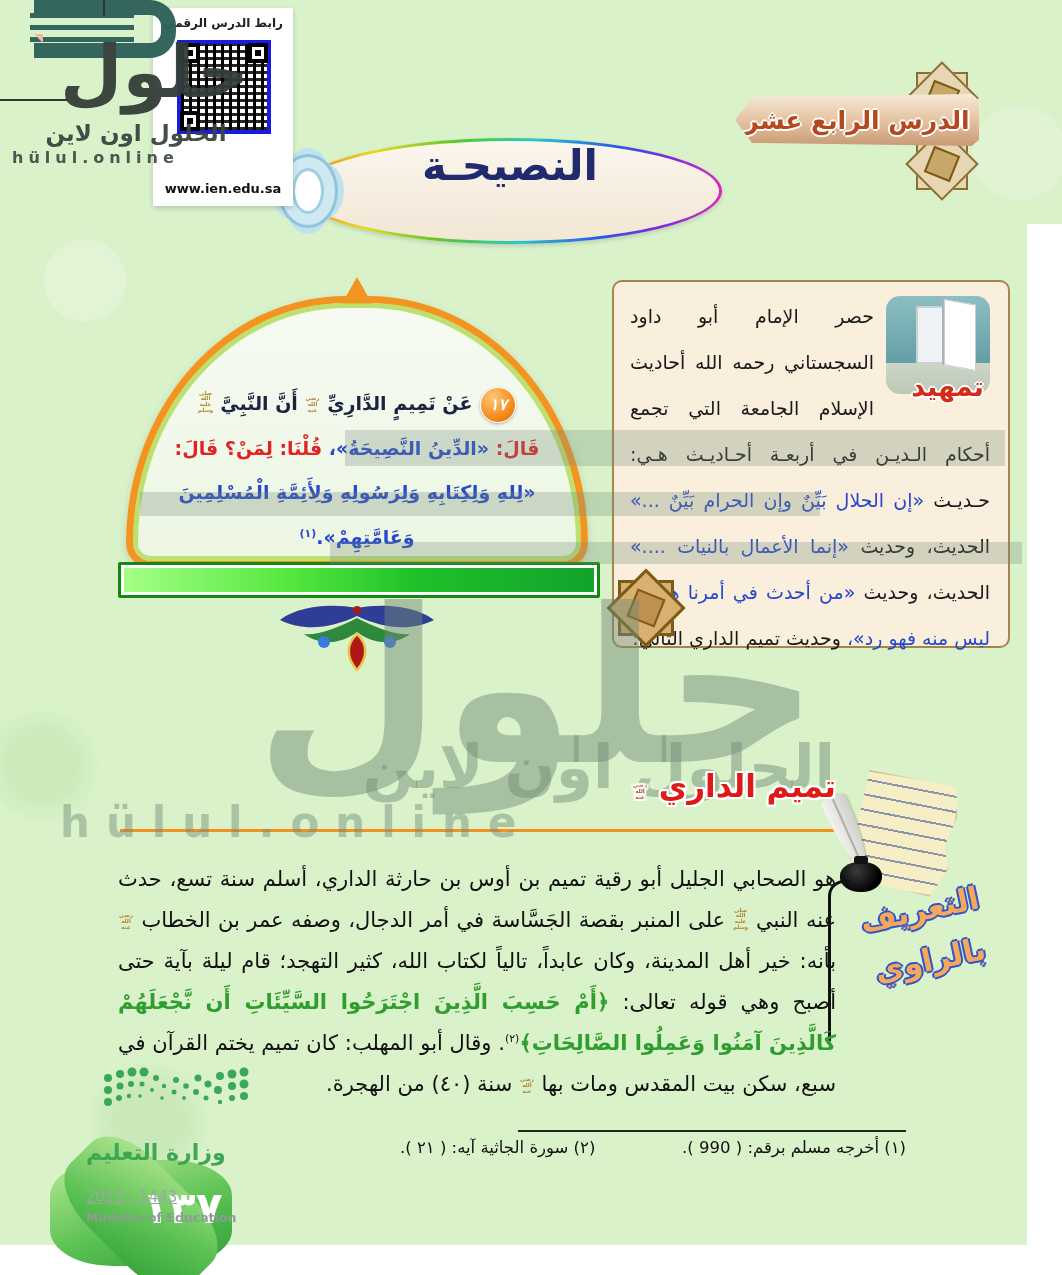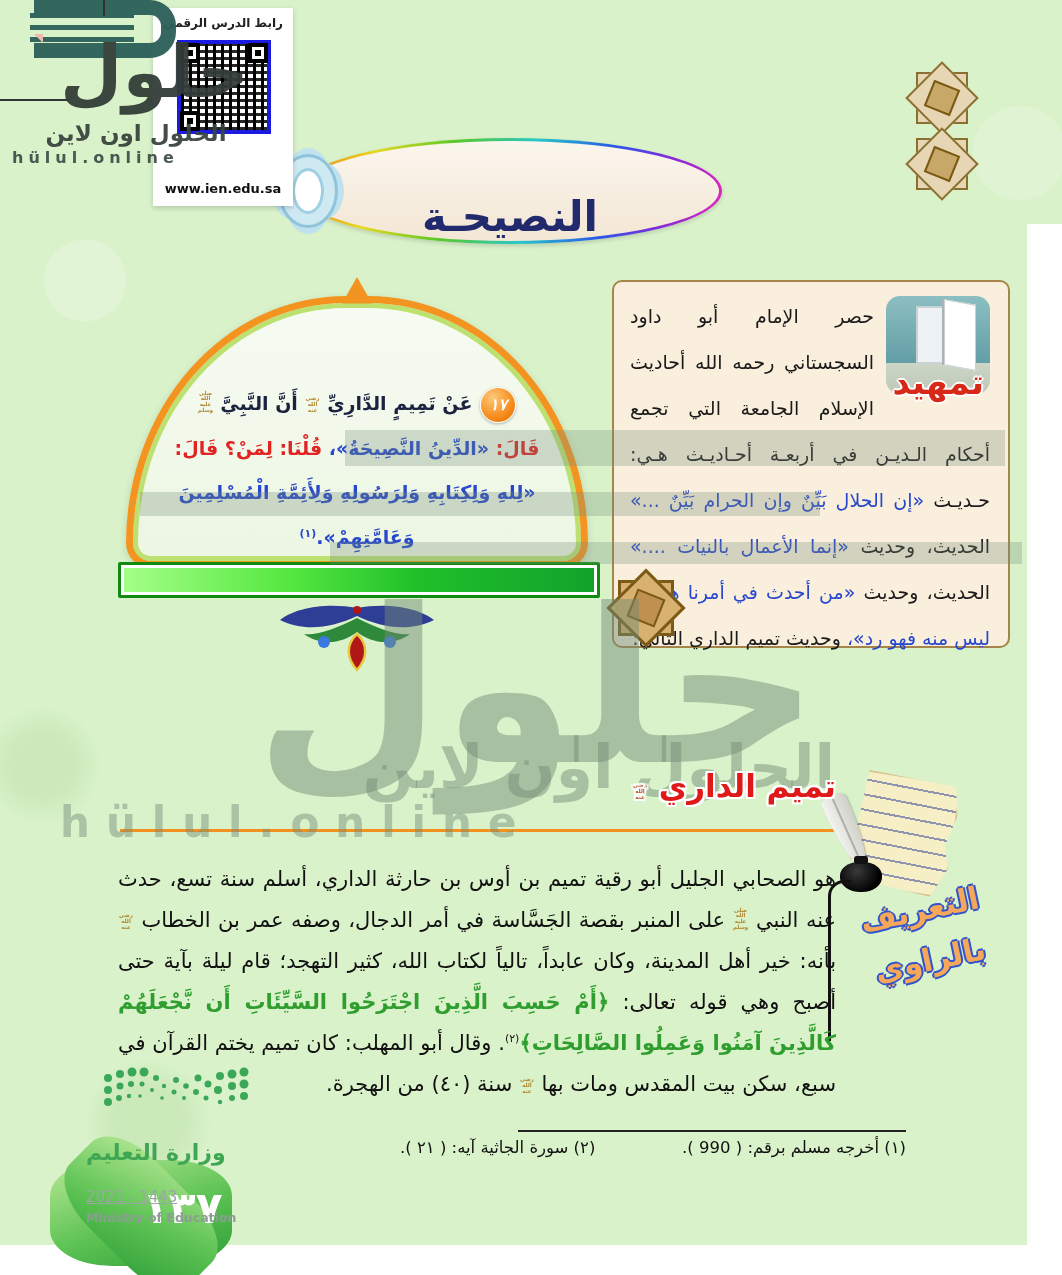--- a/index.html
+++ b/index.html
@@ -48,21 +48,21 @@
      box-shadow:2px 4px 6px rgba(90,60,30,.4);
      display:flex;align-items:center;justify-content:center;}
   .lesson-banner span{font-size:25px;font-weight:bold;color:#b5481c;direction:rtl;
      text-shadow:-2px 0 #fff,2px 0 #fff,0 -2px #fff,0 2px #fff,1px 1px #fff,-1px -1px #fff;}
   
   .title-oval-outer{left:298px;top:138px;width:424px;height:106px;border-radius:50%;z-index:3;
      background:linear-gradient(100deg,#e87820,#e8d820 18%,#58c828 36%,#28c8c8 54%,#2858e8 72%,#8828d8 86%,#e828b8);
      box-shadow:0 2px 4px rgba(0,0,0,.15);}
   .title-oval-inner{position:absolute;inset:3px;border-radius:50%;
      background:linear-gradient(180deg,#fbf6ee 0%,#f3e6d4 100%);
-     display:flex;align-items:flex-end;justify-content:center;}
+     display:flex;align-items:flex-start;justify-content:center;}
   .page-title{font-size:42px;font-weight:bold;color:#222a6e;direction:rtl;}
   .oval-flower{position:absolute;left:-26px;top:10px;width:72px;height:86px;z-index:4;}
   .oval-flower .c{position:absolute;border-radius:50%;}
   .oval-flower .c1{inset:6px;background:#cfe9f3;border:3px solid #8fc4da;
      box-shadow:0 -14px 0 -8px #bfe2ee,0 14px 0 -8px #bfe2ee,-14px 0 0 -8px #bfe2ee,14px 0 0 -8px #bfe2ee;}
   .oval-flower .c2{inset:20px;background:#fff;border:3px solid #9fcfe2;}
   
   .dome{left:126px;top:296px;width:462px;height:272px;z-index:2;box-sizing:border-box;
      border:7px solid #f39420;border-radius:231px 231px 26px 26px/260px 260px 26px 26px;
      background:linear-gradient(180deg,#f7fbf3 0%,#ecf6e2 100%);
@@ -86,21 +86,21 @@
   .arabesque{left:272px;top:600px;z-index:3;}
   
   .tamheed-box{left:612px;top:280px;width:398px;height:368px;z-index:2;box-sizing:border-box;
      background:#f9efdc;border:2px solid #a5854a;border-radius:10px;padding:12px 18px 0 16px;direction:rtl;}
   .tamheed-text{font-size:19px;line-height:2.42;color:#1a1a1a;text-align:justify;margin:0;}
   .door-icon{float:right;width:104px;height:98px;border-radius:14px;margin:2px 0 6px 12px;position:relative;
      background:linear-gradient(180deg,#8cbfc2 0%,#649ea6 68%,#cdd6c6 68%,#bcc8b8 100%);overflow:visible;}
   .doorway{position:absolute;left:30px;top:10px;width:40px;height:58px;background:#eef2f4;box-shadow:inset 0 0 0 2px #c8d2d4;}
   .door-leaf{position:absolute;left:58px;top:6px;width:30px;height:64px;background:#fff;transform:skewY(10deg);
      box-shadow:-2px 0 0 #aab4b8;border:1px solid #c8d0d2;}
-  .tamheed-label{position:absolute;bottom:-8px;right:6px;font-size:34px;font-weight:bold;color:#d82818;direction:rtl;
+  .tamheed-label{position:absolute;bottom:-8px;right:6px;font-size:27px;font-weight:bold;color:#d82818;direction:rtl;
      text-shadow:-2px 0 #fff,2px 0 #fff,0 -2px #fff,0 2px #fff,1px 1px #fff,-1px -1px #fff;}
   .star-tam{left:4px;top:298px;width:56px;height:56px;position:absolute;background:#d8b070;border:3px solid #7a5a14;box-sizing:border-box;z-index:3;}
   .star-tam::before{content:'';position:absolute;inset:-3px;background:#d8b070;border:3px solid #7a5a14;transform:rotate(45deg);}
   .star-tam::after{content:'';position:absolute;inset:10px;background:#c09050;border:2px solid #7a5a14;transform:rotate(22deg);z-index:1;}
   
   .wm{pointer-events:none;z-index:5;}
   .wm-bar{background:rgba(118,144,124,.30);}
   .wm-name{left:255px;top:580px;font-size:215px;font-weight:bold;color:rgba(112,138,118,.48);line-height:1;}
   .wm-row{left:55px;top:732px;width:780px;display:flex;justify-content:space-between;direction:rtl;
      font-size:60px;font-weight:bold;color:rgba(112,138,118,.48);}
@@ -166,20 +166,23 @@
   <div class="abs hulul-top">
     <div class="book-icon"></div>
     <div class="hulul-top-name">حلول</div>
     <div class="hulul-top-row">الحلول اون لاين</div>
     <div class="hulul-top-latin">hülul.online</div>
   </div>
 
   <div class="abs banner-orn">
     <div class="star8" style="left:916px;top:72px;width:52px;height:52px;"></div>
     <div class="star8" style="left:916px;top:138px;width:52px;height:52px;"></div>
+  </div>
+  <div class="abs lesson-banner">
+    <span>الدرس الرابع عشر</span>
   </div>
 
   <div class="abs title-oval-outer">
     <div class="title-oval-inner">
       <div class="page-title">النصيحـة</div>
     </div>
     <div class="oval-flower">
       <div class="c c1"></div>
         <div class="c c2"></div>
     </div>

